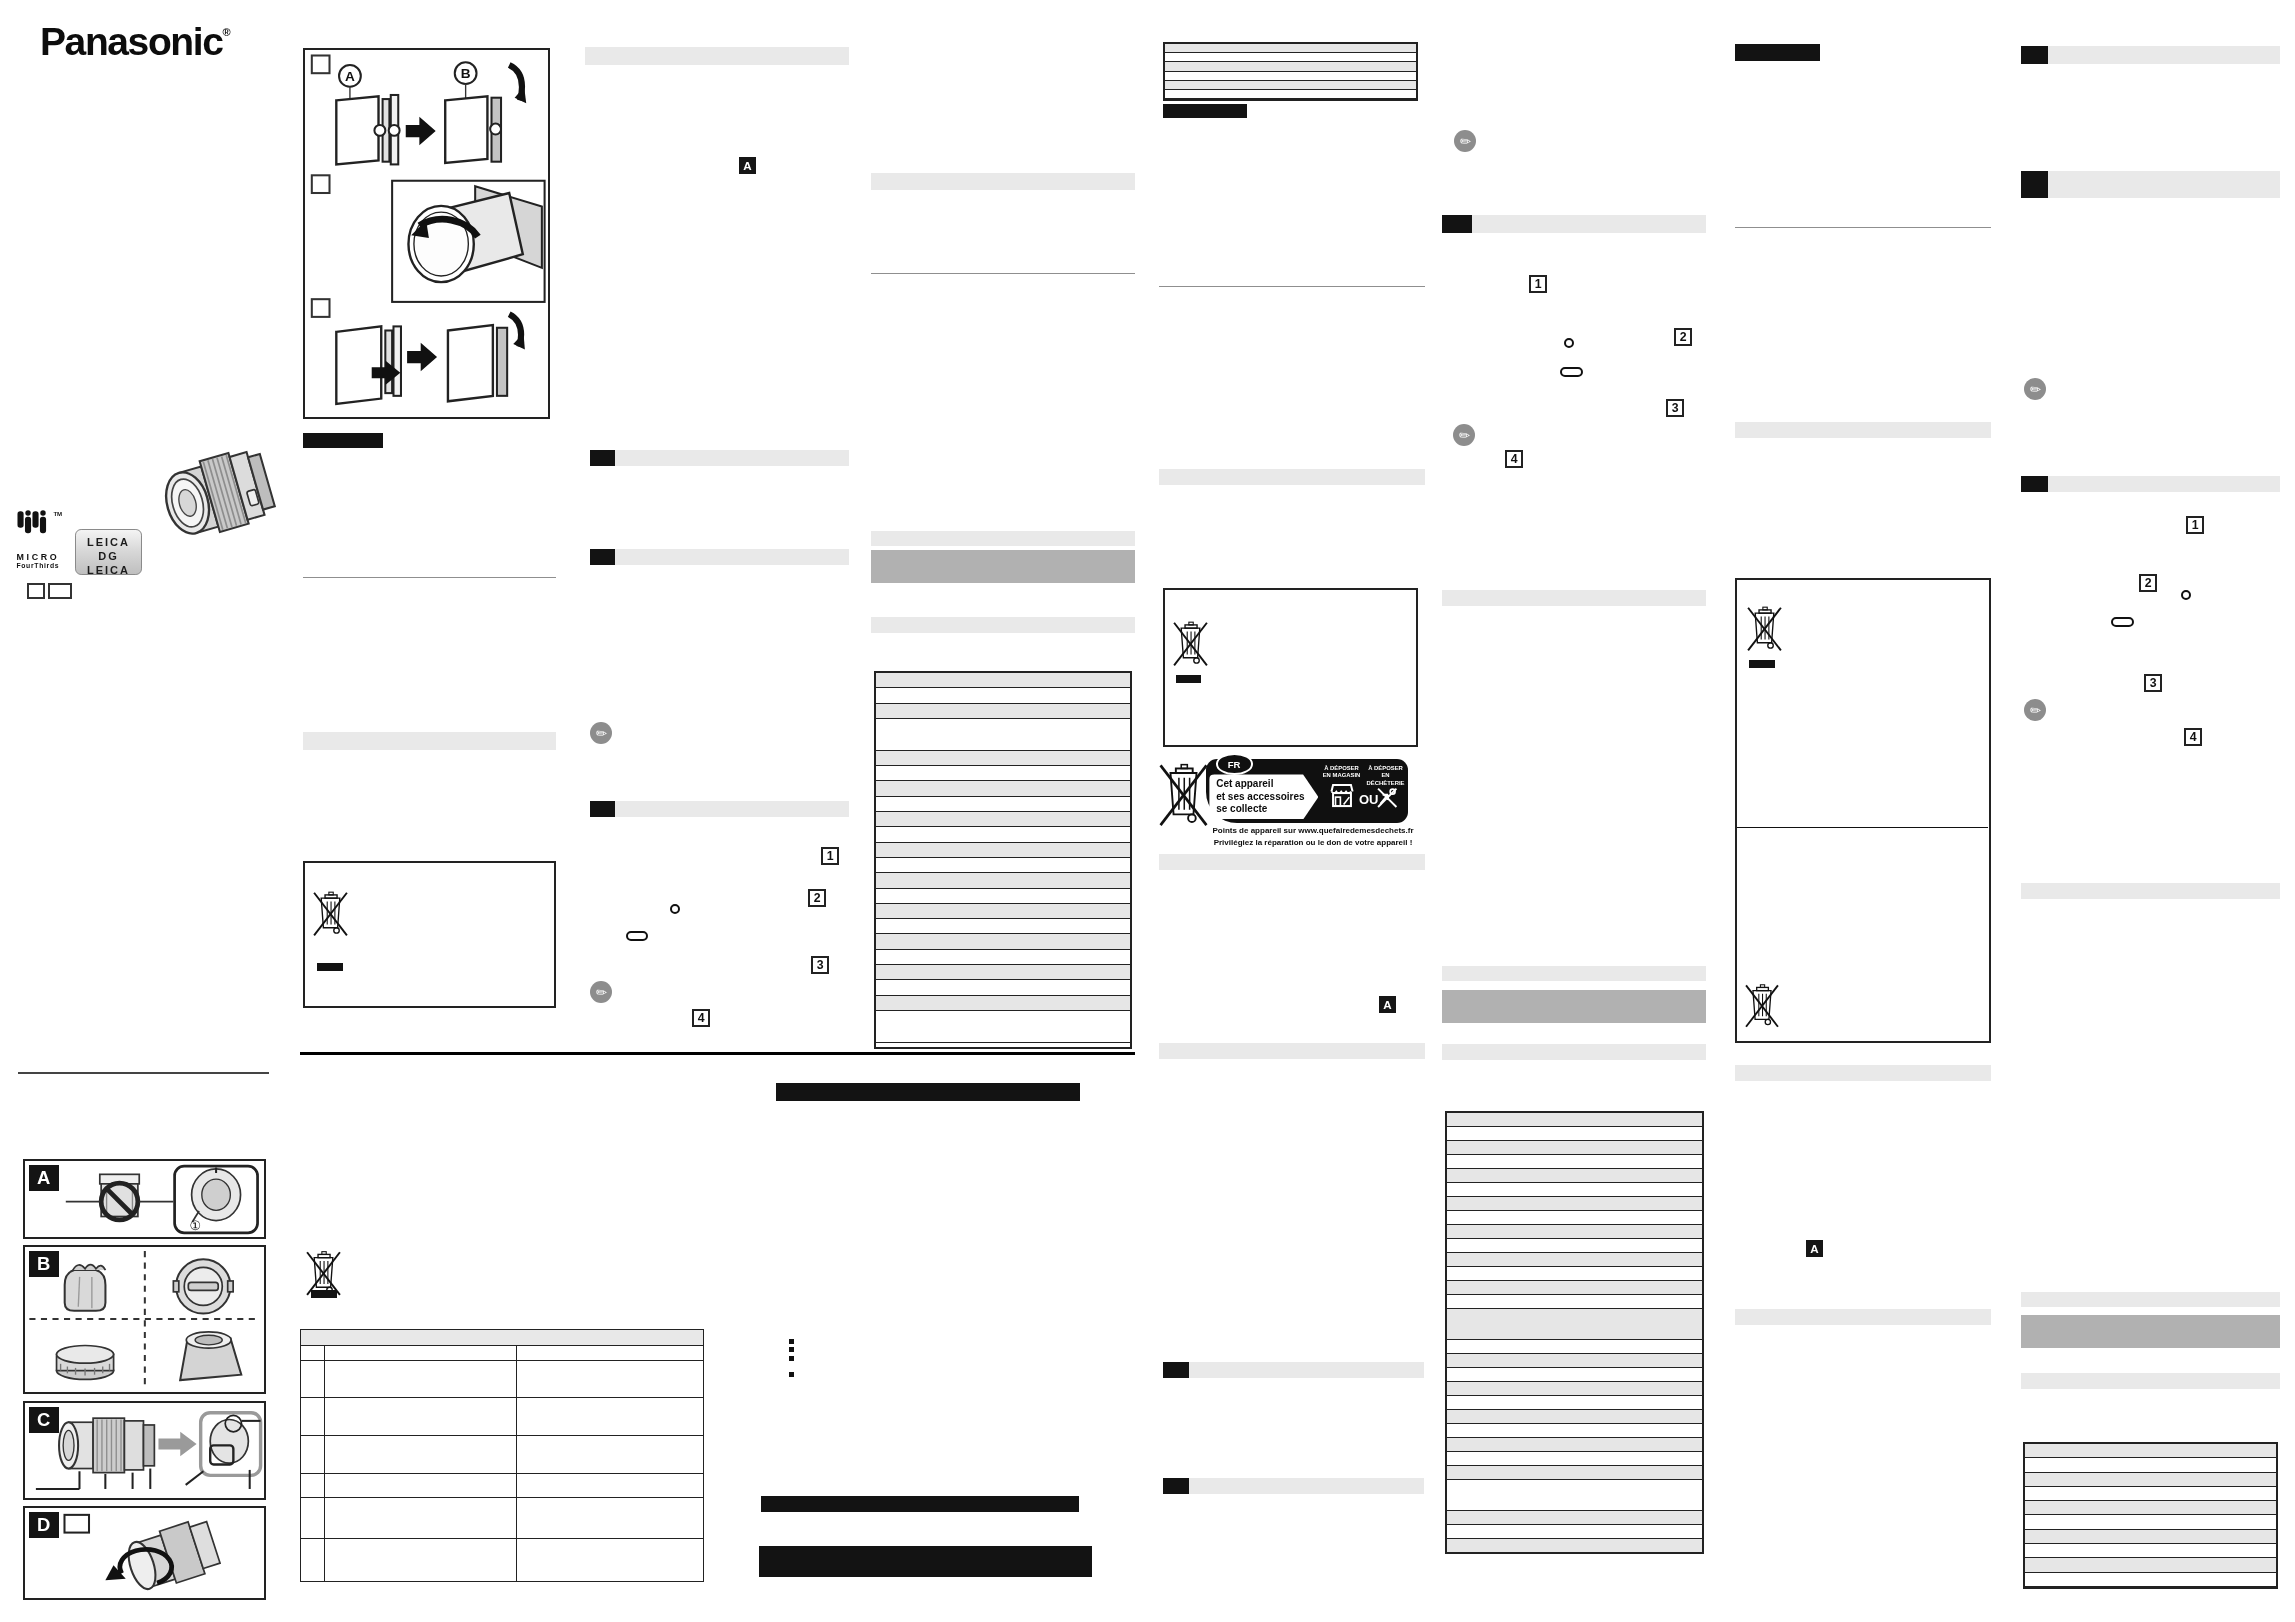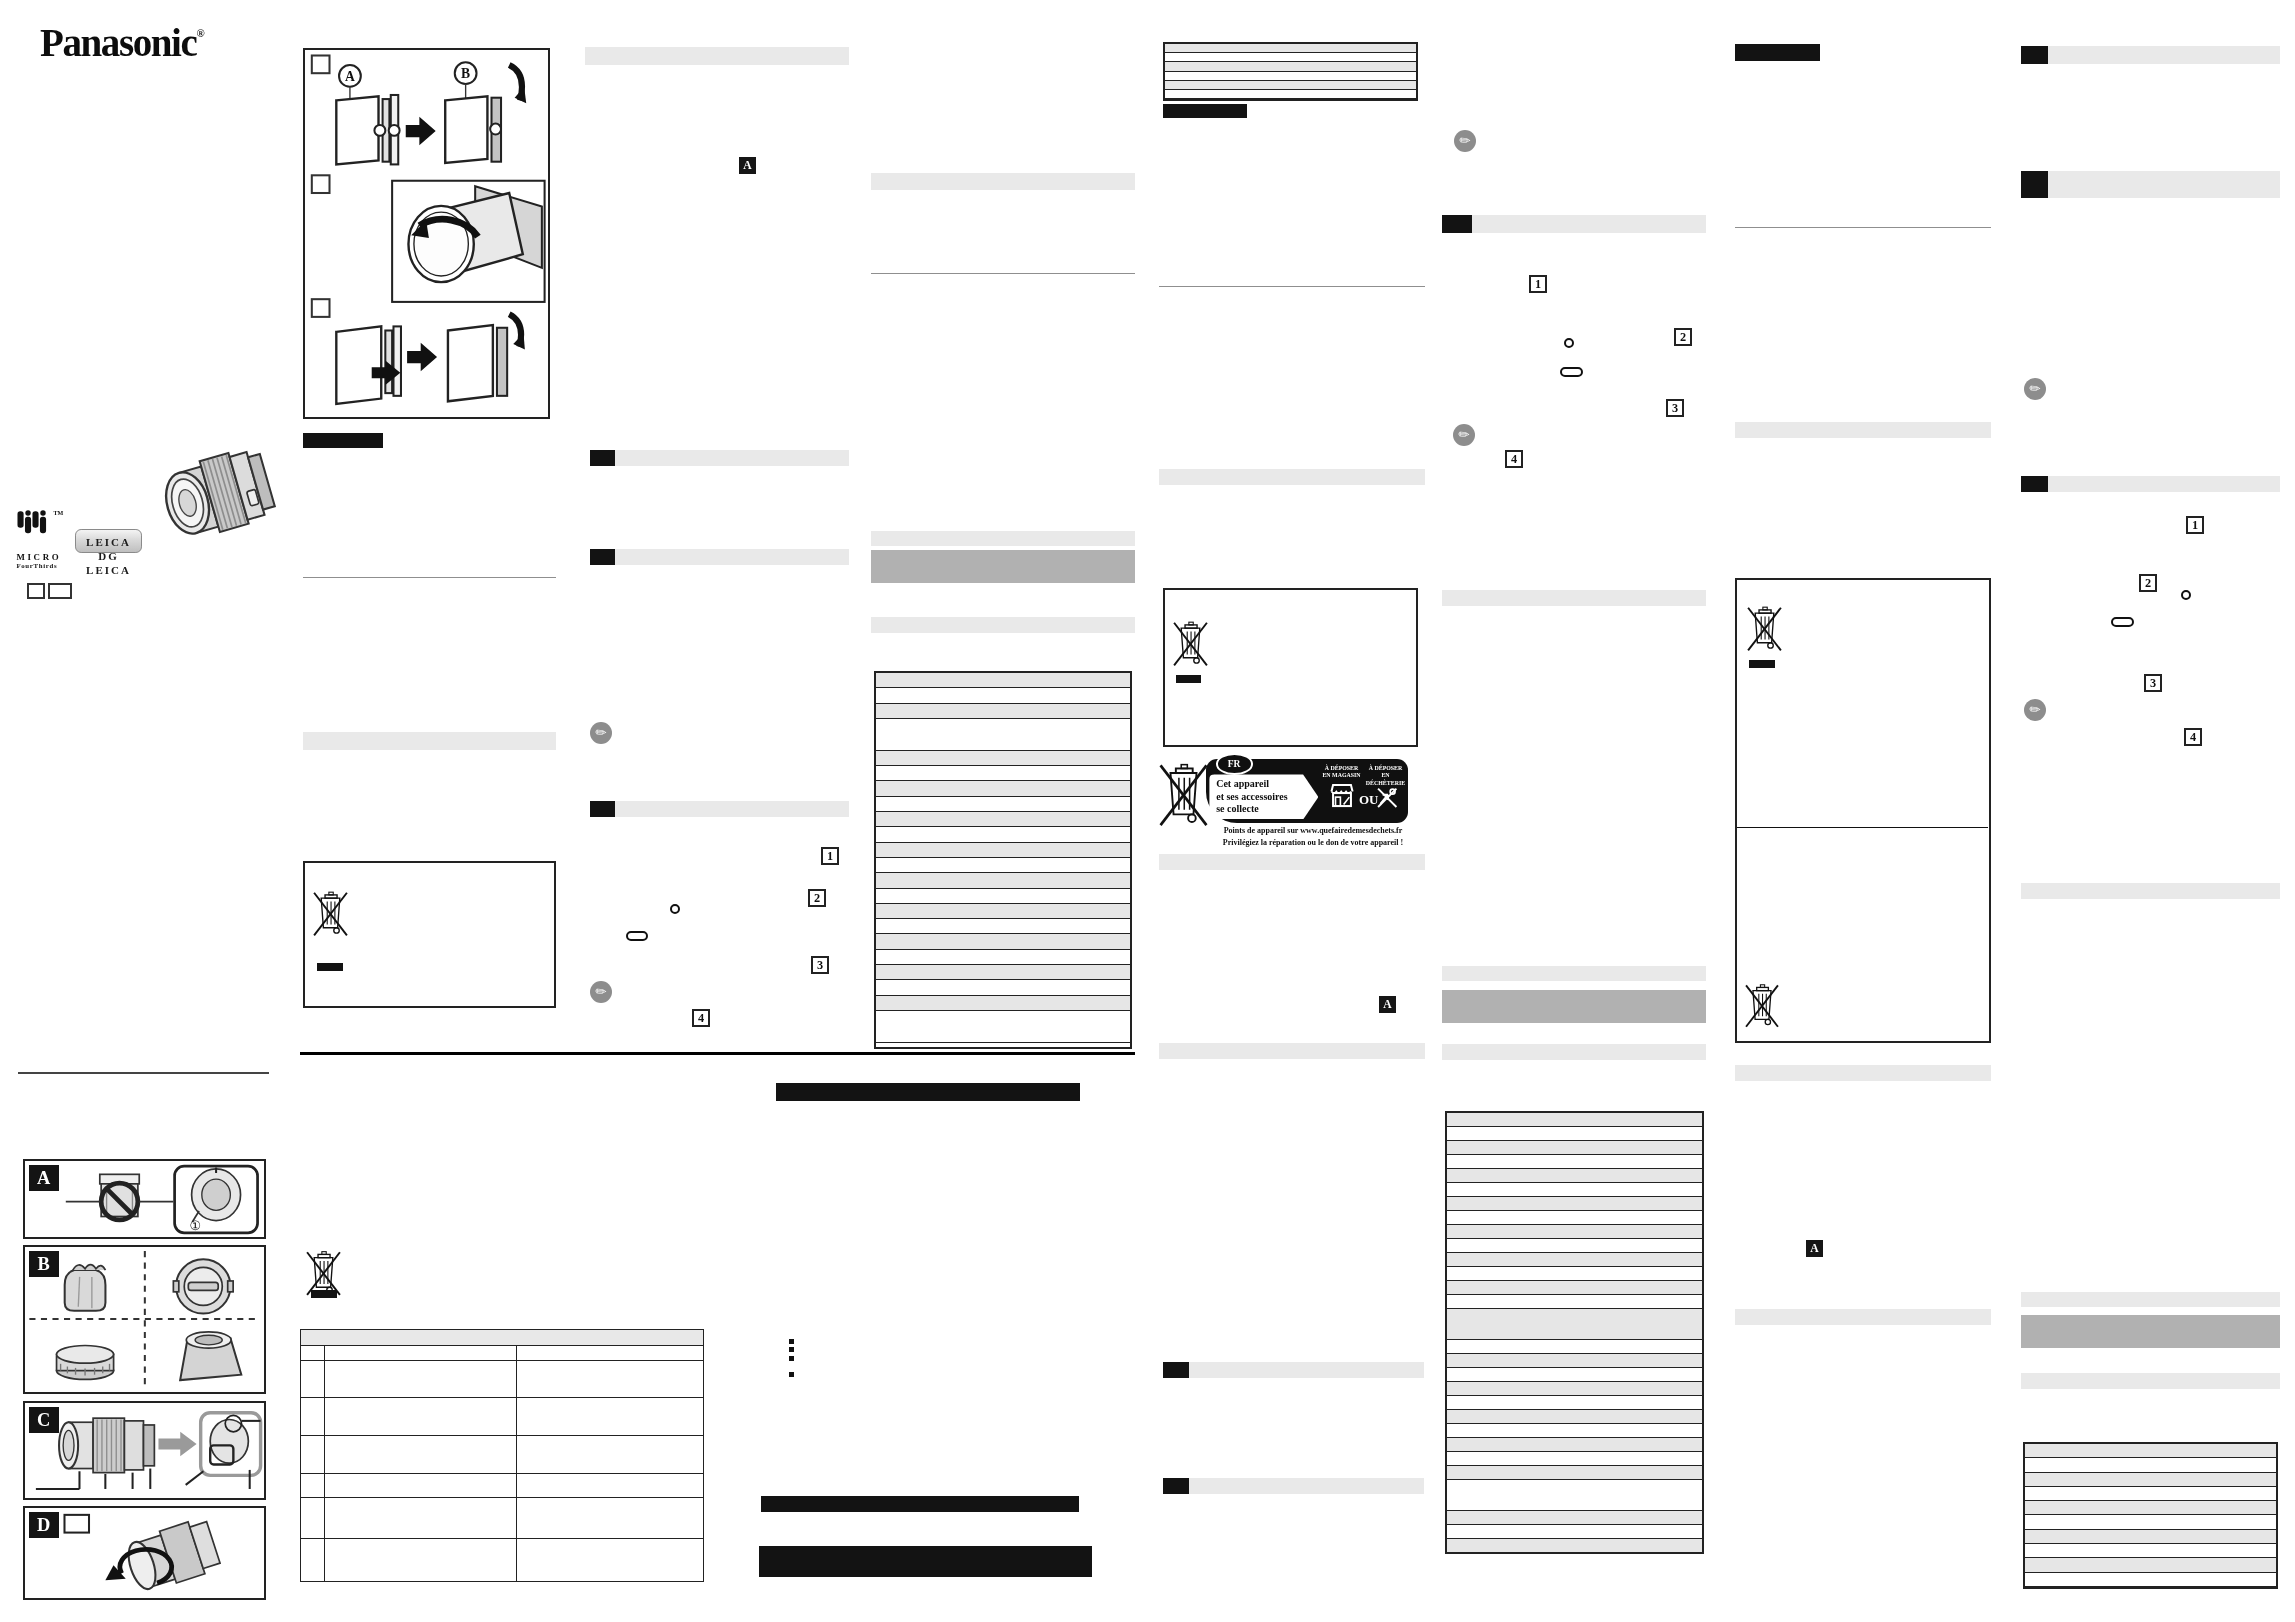--- a/index.html
+++ b/index.html
@@ -1,17 +1,17 @@
 <!DOCTYPE html>
 <html style="font-size:11px"><head>
 <meta charset="utf-8">
 <style>
   html,body{margin:0;padding:0;background:#fff;}
   body{font-family:"Liberation Sans",sans-serif;color:#111;}
-  .page{position:relative;width:2295px;height:1623px;background:#ffffff;overflow:hidden;font-family:Liberation Serif, serif;}
+  .page{position:relative;width:2295px;height:1623px;background:#ffffff;overflow:hidden;}
   .abs{position:absolute;}
   .bL{background:#e9e9e9;}
   .bM{background:#b1b1b1;}
   .bK{background:#131313;}
   .ln{background:#8f8f8f;}
   .stepbox{border:2px solid #222;background:#fff;color:#111;font-weight:bold;font-size:12.3px;
     display:flex;align-items:center;justify-content:center;box-sizing:border-box;}
   .refbox{background:#161616;color:#fff;font-weight:bold;font-size:11.6px;
     display:flex;align-items:center;justify-content:center;}
   .note{background:#8d8d8d;border-radius:50%;color:#fff;display:flex;align-items:center;justify-content:center;font-size:13px;}
@@ -115,21 +115,21 @@
         <rect x="24" y="2" width="9" height="24" rx="4"></rect>
         <rect x="35" y="10" width="9" height="24" rx="4"></rect>
         <circle cx="17.5" cy="4.5" r="4"></circle>
           <circle cx="39.5" cy="4.5" r="4"></circle>
       </g>
     </svg><span class="tm">TM</span>
     <div class="l1">MICRO</div>
     <div class="l2">FourThirds</div>
   </div>
 
-  <div class="abs leica" style="left:75px;top:529px;width:67px;height:24px;text-align:center;">
+  <div class="abs leica" style="left:75px;top:529px;width:67px;height:46px;text-align:center;">
     <div>LEICA</div>
     <div>DG LEICA</div>
   </div>
 
   <div class="abs stepsq" style="left:26.6px;top:583px;width:18.4px;height:15.7px;"></div>
   <div class="abs stepsq" style="left:48px;top:583px;width:24px;height:15.7px;"></div>
 
   <div class="abs figbox" style="left:303px;top:48px;width:247px;height:371px;">
     <svg width="243" height="367" viewBox="0 0 357 539">
 

